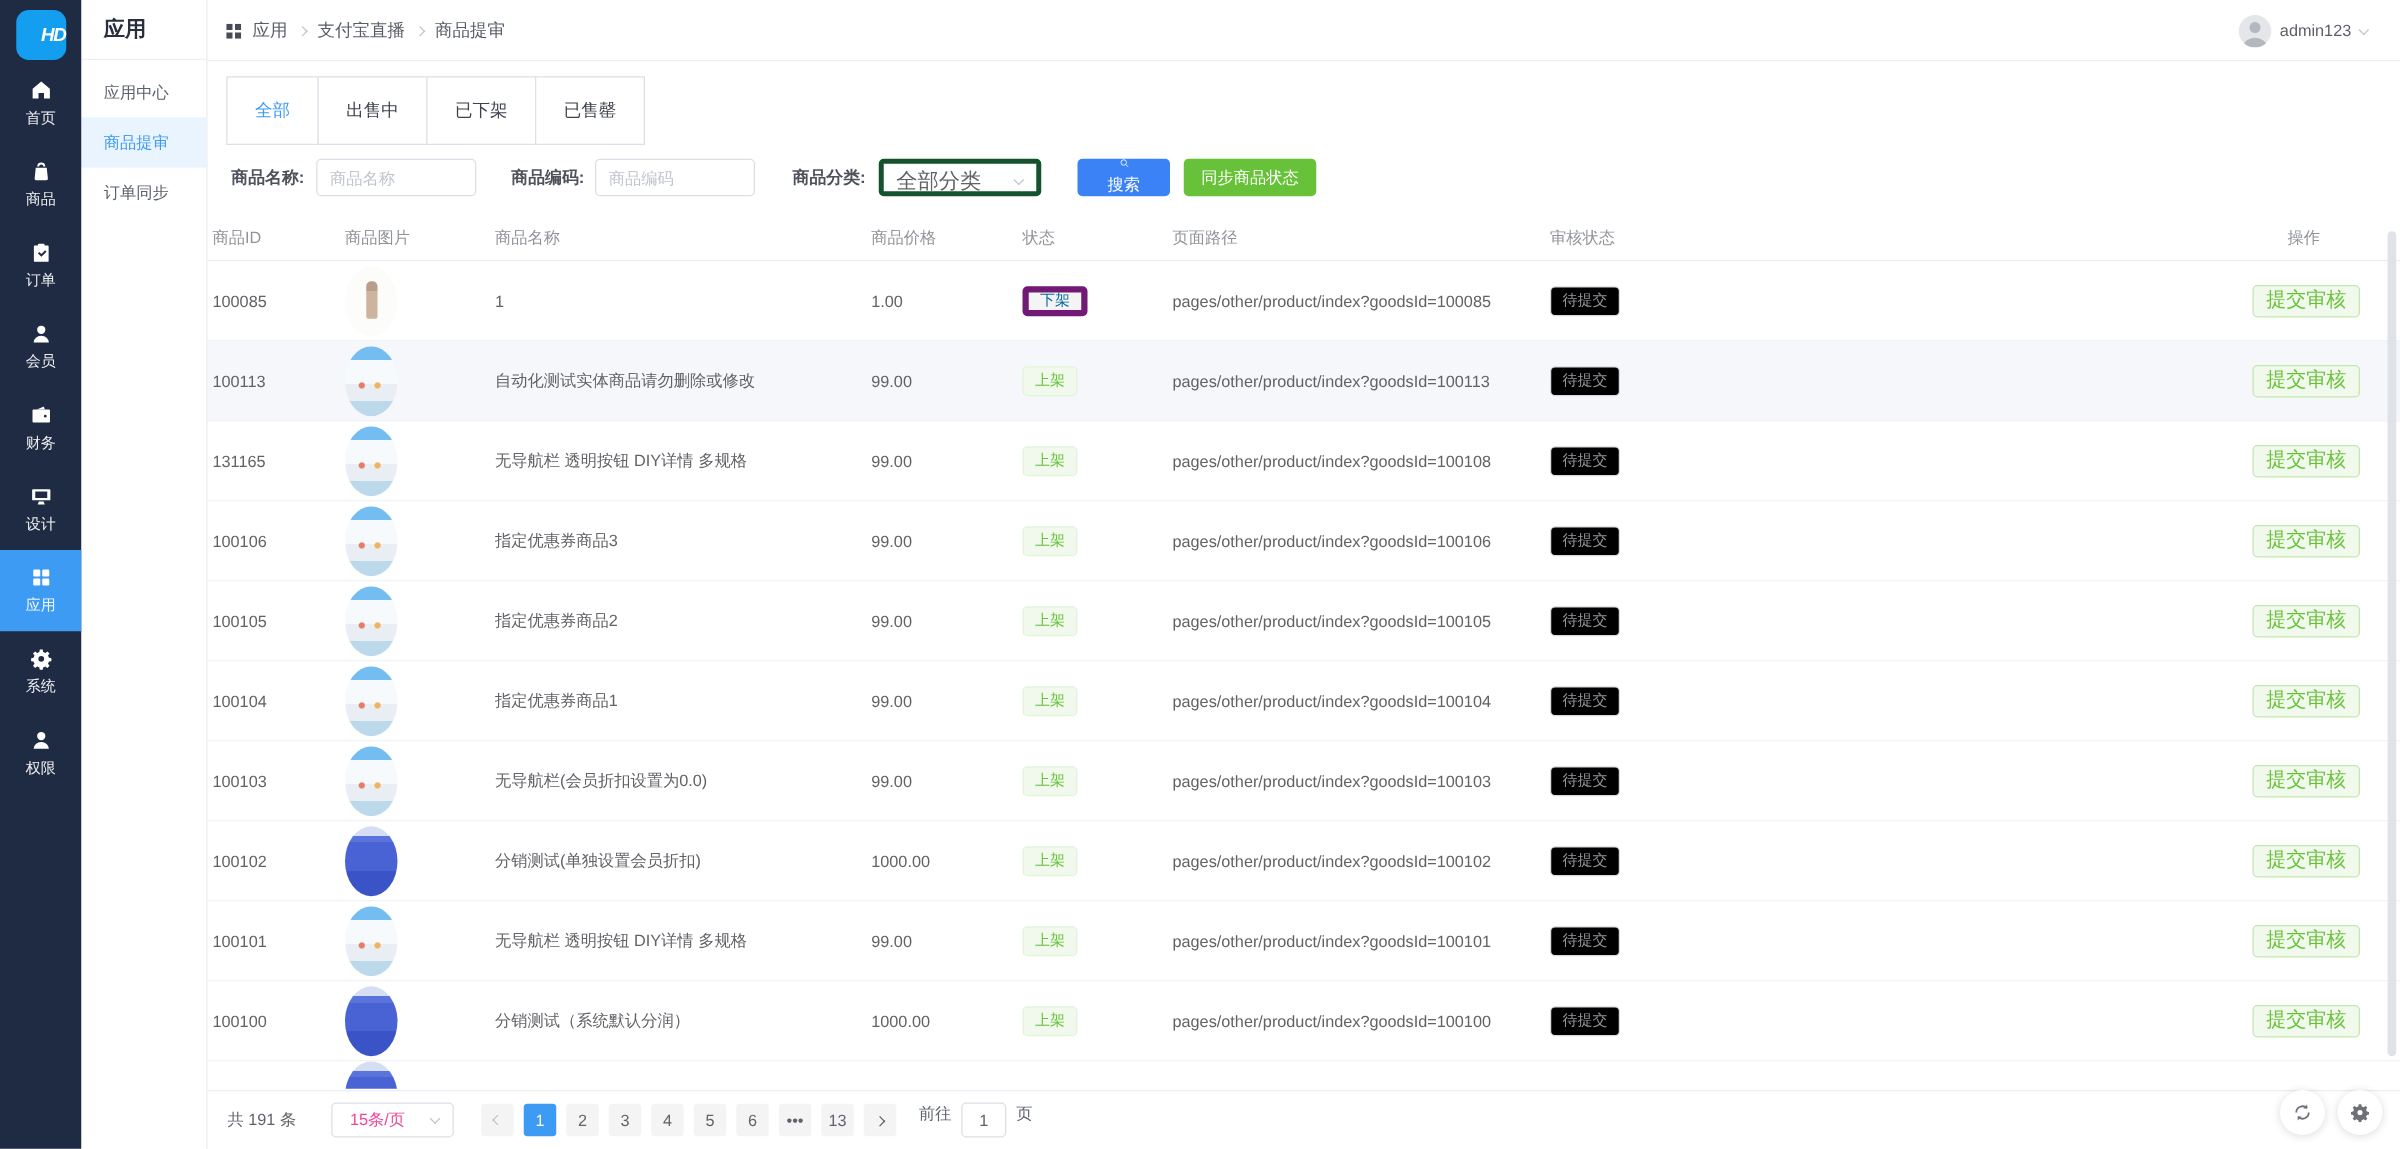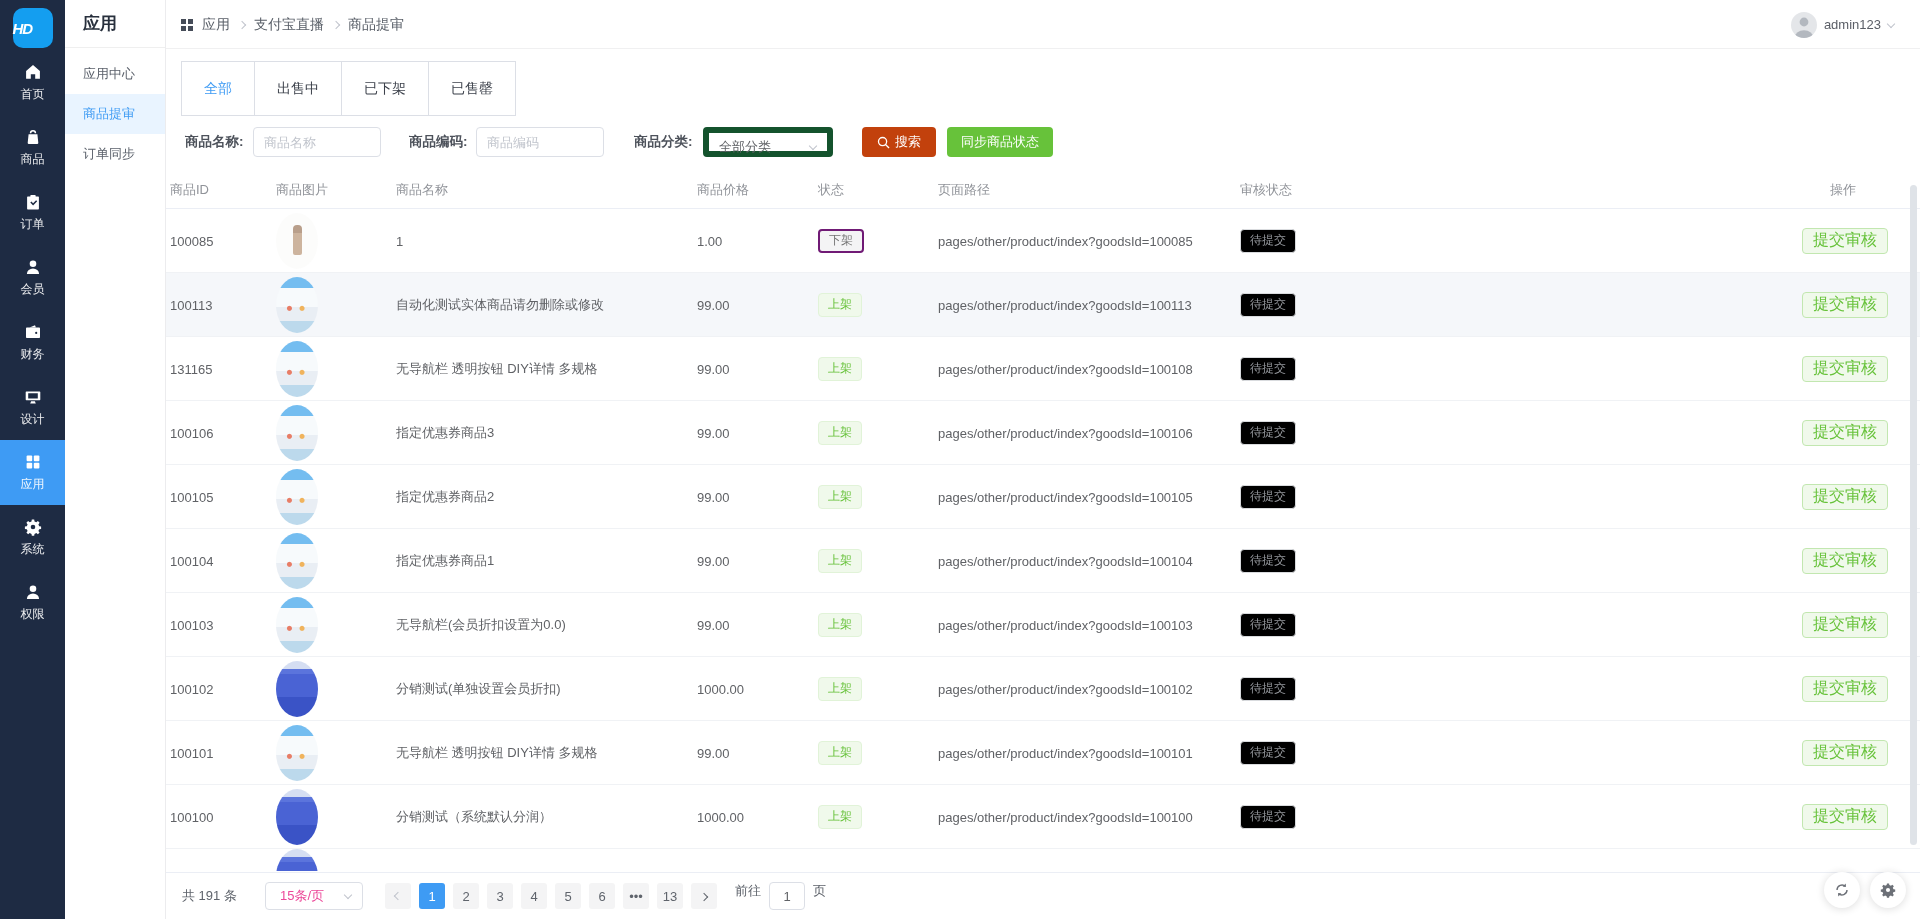--- a/index.html
+++ b/index.html
@@ -2,21 +2,21 @@
 <html><head>
 <meta charset="utf-8">
 <style>
   * { margin:0; padding:0; box-sizing:border-box; }
   html,body { width:1920px; height:919px; overflow:hidden; background:#fff;
     font-family:"Liberation Sans","DejaVu Sans",sans-serif; }
 
   
   .rail { position:absolute; left:0; top:0; bottom:0; width:65px; background:#1e2b43; z-index:10; }
   .logo { width:40px; height:40px; margin:8px auto 2px; border-radius:10px; background:#149ef0;
-    display:flex; align-items:center; justify-content:flex-start; color:#fff; font-weight:bold;
+    display:flex; align-items:center; justify-content:flex-end; color:#fff; font-weight:bold;
     font-style:italic; font-size:15px; letter-spacing:-1px; cursor:pointer; }
   .rail-nav { margin-top:2px; }
   .rail-item { height:65px; display:flex; flex-direction:column; align-items:center;
     justify-content:center; gap:5px; color:rgba(255,255,255,.92); font-size:12px; cursor:pointer; }
   .rail-item svg { width:18px; height:18px; fill:#fff; }
   .rail-item.active { background:#3e9bf4; }
 
   
   .submenu { position:absolute; left:65px; top:0; bottom:0; width:101px; background:#fff;
     border-right:1px solid #ececee; z-index:9; }
@@ -53,27 +53,27 @@
   .tab + .tab { margin-left:-1px; }
   .tab.active { color:#3e9bf4; }
 
   
   .filters { position:absolute; top:127px; left:0; right:0; height:30px; }
   .filters > * { position:absolute; top:0; }
   .f-label { height:30px; line-height:30px; font-size:13.5px; font-weight:700; color:#4d525b; }
   .f-input { height:30px; border:1px solid #dcdfe6; border-radius:4px; padding:0 10px;
     font-size:13px; color:#606266; outline:none; font-family:inherit; }
   .f-input::placeholder { color:#c0c4cc; }
-  .f-select { height:30px; border:6px solid #14532d; border-radius:4px; background:#fff;
-    font-size:13px; color:#606266; line-height:28px; padding-left:10px; cursor:pointer; }
+  .f-select { height:30px; border:4px solid #14532d; border-radius:4px; background:#fff;
+    font-size:17px; color:#606266; line-height:28px; padding-left:10px; cursor:pointer; }
   .f-select .chev { position:absolute; right:11px; top:12px; }
   .btn { height:30px; border:none; border-radius:4px; color:#fff; font-size:13px;
     display:flex; align-items:center; justify-content:center; gap:5px; cursor:pointer;
     font-family:inherit; }
-  .btn-search { background:#c2410c; }
+  .btn-search { background:#3b82f6;flex-direction:column; }
   .btn-sync { background:#67c23a; }
 
   
   .table { position:absolute; left:0; top:170px; right:0; }
   .thead { position:relative; height:39px; border-bottom:1px solid #ebeef5; }
   .thead span { position:absolute; line-height:39px; font-size:13px; color:#909399; }
   .row { position:relative; height:64px; border-bottom:1px solid #f0f2f5; }
   .row.hover { background:#f5f7fa; }
   .row.partial { height:22px; border-bottom:none; overflow:hidden; }
   .cell { position:absolute; top:50%; transform:translateY(-50%); font-size:13px; color:#606266; }
@@ -88,21 +88,21 @@
     background:linear-gradient(#b99f8b 0 8px,#cdb49e 8px); border-radius:4px 4px 2px 2px; }
   .img-light { background:
     radial-gradient(circle at 32% 56%, #e87d66 0 2px, rgba(0,0,0,0) 3px),
     radial-gradient(circle at 62% 56%, #f0b35c 0 2px, rgba(0,0,0,0) 3px),
     linear-gradient(180deg,#74bdf0 0 11px,#f7fafc 11px 30px,#e9eef4 30px 44px,#bcd9ec 44px); }
   .img-dark { background:linear-gradient(180deg,#d5def2 0 8px,#5b74dc 8px 13px,#4a63d4 13px 36px,#3a53c6 36px); }
 
   .tag { display:inline-flex; align-items:center; justify-content:center; height:24px;
     padding:0 9px; border-radius:4px; font-size:12px; }
   .tag-success { background:#f0f9eb; border:1px solid #e1f3d8; color:#67c23a; }
-  .tag-info { background:#f4f4f5; border:2px solid #701a75; color:#737373; }
+  .tag-info { background:#f4f4f5; border:5px solid #701a75; color:#0369a1; }
   .tag-audit { background:#000000; border:1px solid #d9dbde; color:#94979c; }
   .btn-audit { height:26px; padding:0 10px; border-radius:4px; background:#f0f9eb;
     border:1px solid #c2e7b0; color:#67c23a; font-size:16px; cursor:pointer; font-family:inherit; }
 
   
   .pagebar { position:absolute; left:0; right:0; bottom:0; height:47px; background:#fff;
     border-top:1px solid #ebeef5; display:flex; align-items:center; padding-left:16px;
     font-size:13px; color:#5f646c; z-index:5; }
   .pg-total { width:62px; margin-right:21px; }
   .pg-size { position:relative; width:98px; height:28px; border:1px solid #dcdfe6;

